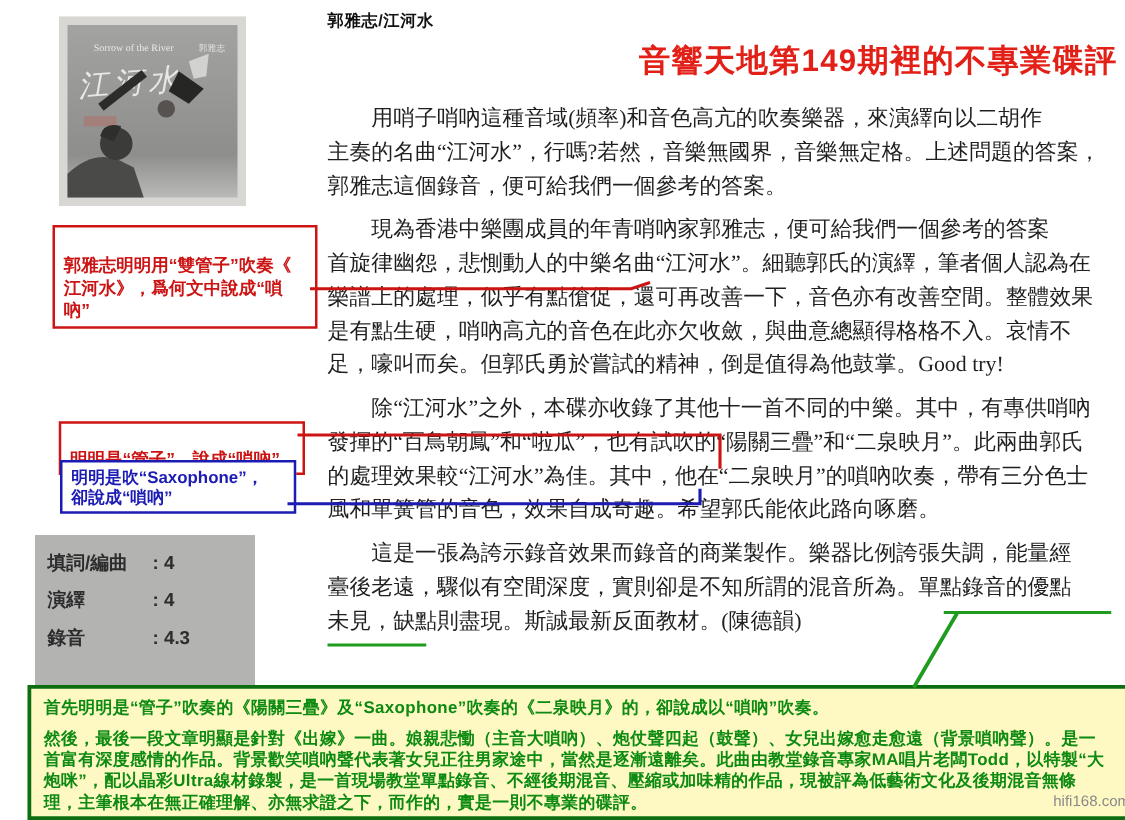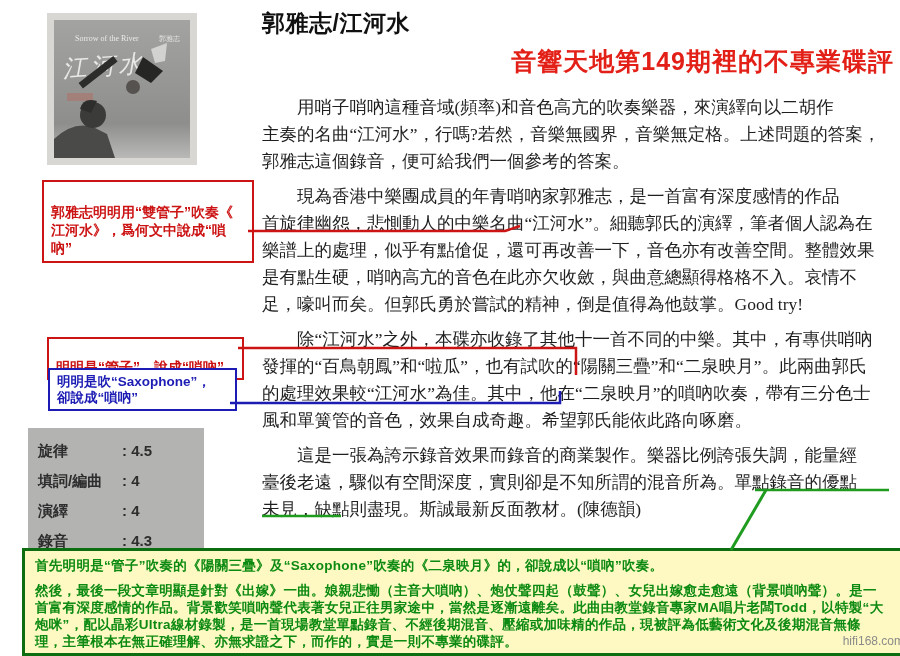--- a/index.html
+++ b/index.html
@@ -5,21 +5,21 @@
   html,body{margin:0;padding:0;}
   body{
     width:900px;height:656px;position:relative;background:#ffffff;
     font-family:"Liberation Sans","DejaVu Sans",sans-serif;
     overflow:hidden;
   }
   
   .album-cover{position:absolute;left:47px;top:13px;width:121px;height:152px;}
   
   .main-col{position:absolute;left:262px;top:8px;width:632px;}
-  .title-black{font-size:23px;font-weight:bold;color:#111;letter-spacing:.5px;}
+  .title-black{font-size:13px;font-weight:bold;color:#111;letter-spacing:.5px;}
   .title-red{
     margin-top:6px;text-align:right;padding-left:55px;
     font-size:25px;font-weight:bold;color:#e32017;letter-spacing:1px;white-space:nowrap;
   }
   
   .review{
     margin-top:16px;
     font-family:"Liberation Serif","DejaVu Serif",serif;
     font-size:17.5px;color:#1f1f1f;
   }
@@ -95,21 +95,21 @@
   <div class="title-black">郭雅志/江河水</div>
   <div class="title-red">音響天地第149期裡的不專業碟評</div>
 
   <div class="review">
     <div class="para">
       <div class="ln first">用哨子哨吶這種音域(頻率)和音色高亢的吹奏樂器，來演繹向以二胡作</div>
       <div class="ln">主奏的名曲“江河水”，行嗎?若然，音樂無國界，音樂無定格。上述問題的答案，</div>
       <div class="ln">郭雅志這個錄音，便可給我們一個參考的答案。</div>
     </div>
     <div class="para">
-      <div class="ln first">現為香港中樂團成員的年青哨吶家郭雅志，是一首富有深度感情的作品</div>
+      <div class="ln first">現為香港中樂團成員的年青哨吶家郭雅志，便可給我們一個參考的答案</div>
       <div class="ln">首旋律幽怨，悲惻動人的中樂名曲“江河水”。細聽郭氏的演繹，筆者個人認為在</div>
       <div class="ln">樂譜上的處理，似乎有點傖促，還可再改善一下，音色亦有改善空間。整體效果</div>
       <div class="ln">是有點生硬，哨吶高亢的音色在此亦欠收斂，與曲意總顯得格格不入。哀情不</div>
       <div class="ln">足，嚎叫而矣。但郭氏勇於嘗試的精神，倒是值得為他鼓掌。Good try!</div>
     </div>
     <div class="para">
       <div class="ln first">除“江河水”之外，本碟亦收錄了其他十一首不同的中樂。其中，有專供哨吶</div>
       <div class="ln">發揮的“百鳥朝鳳”和“啦瓜”，也有試吹的“陽關三疊”和“二泉映月”。此兩曲郭氏</div>
       <div class="ln">的處理效果較“江河水”為佳。其中，他在“二泉映月”的嗩吶吹奏，帶有三分色士</div>
       <div class="ln">風和單簧管的音色，效果自成奇趣。希望郭氏能依此路向啄磨。</div>
@@ -131,24 +131,20 @@
 <div id="red-box-2" class="note-box note-red">
   <div class="nln">明明是“管子”，說成“嗩吶”</div>
 </div>
 
 <div id="blue-box" class="note-box note-blue">
   <div class="nln">明明是吹“Saxophone”，</div>
   <div class="nln">卻說成“嗩吶”</div>
 </div>
 
 <div class="ratings">
-  <div class="rrow">
-    <span>旋律</span>
-    <span class="rval">: 4.5</span>
-  </div>
   <div class="rrow">
     <span>填詞/編曲</span>
     <span class="rval">: 4</span>
   </div>
   <div class="rrow">
     <span>演繹</span>
     <span class="rval">: 4</span>
   </div>
   <div class="rrow">
     <span>錄音</span>

